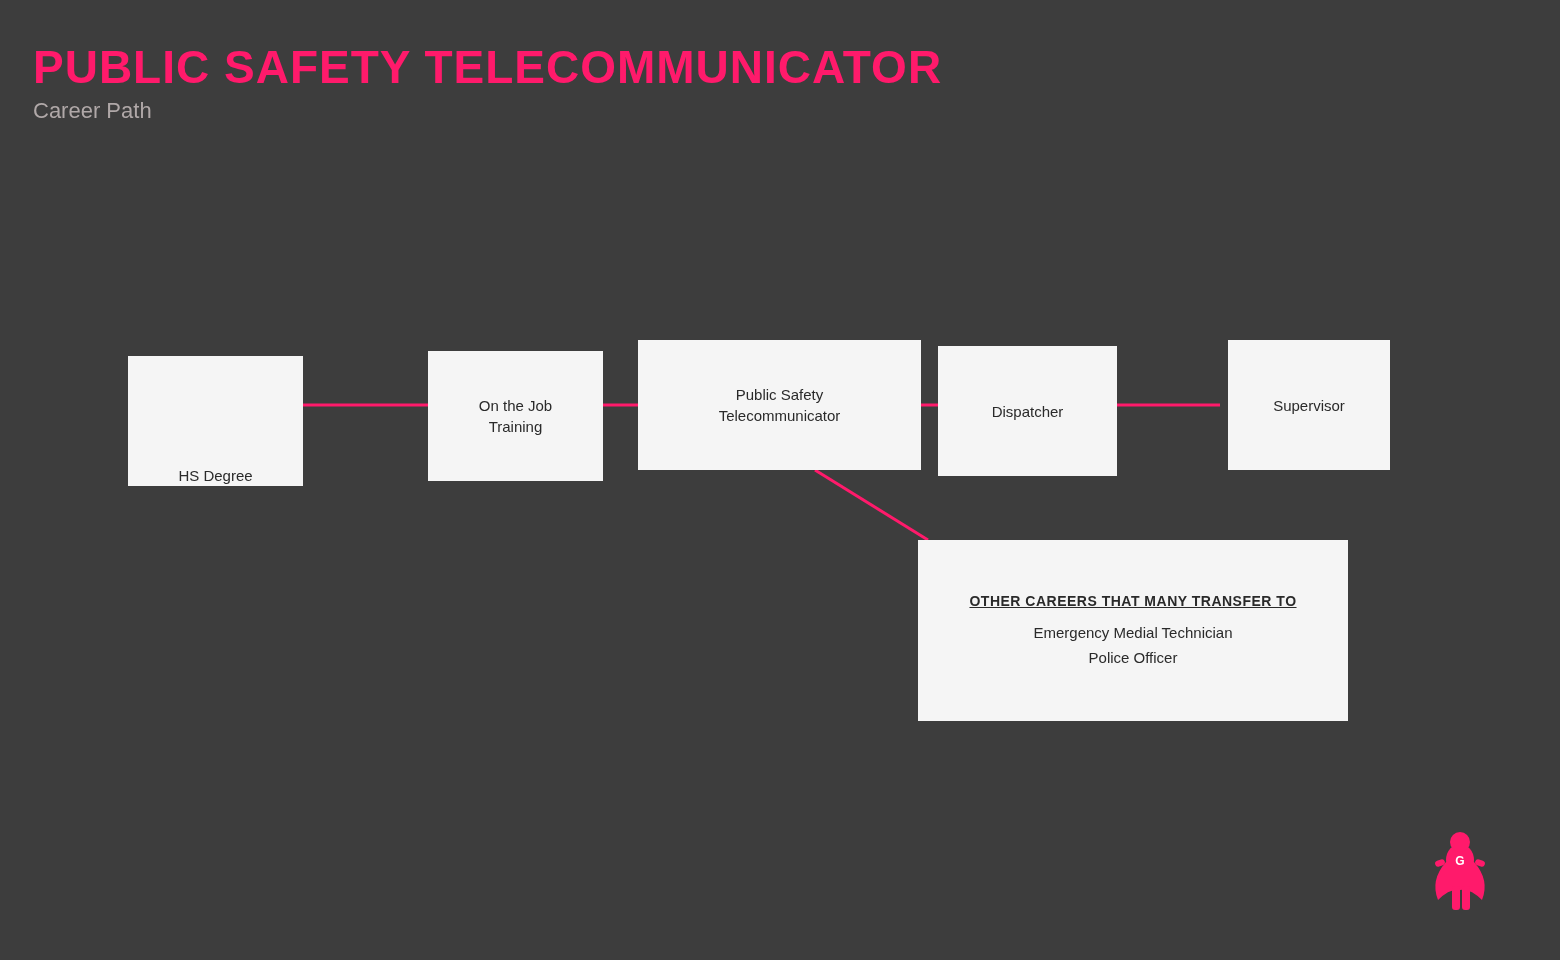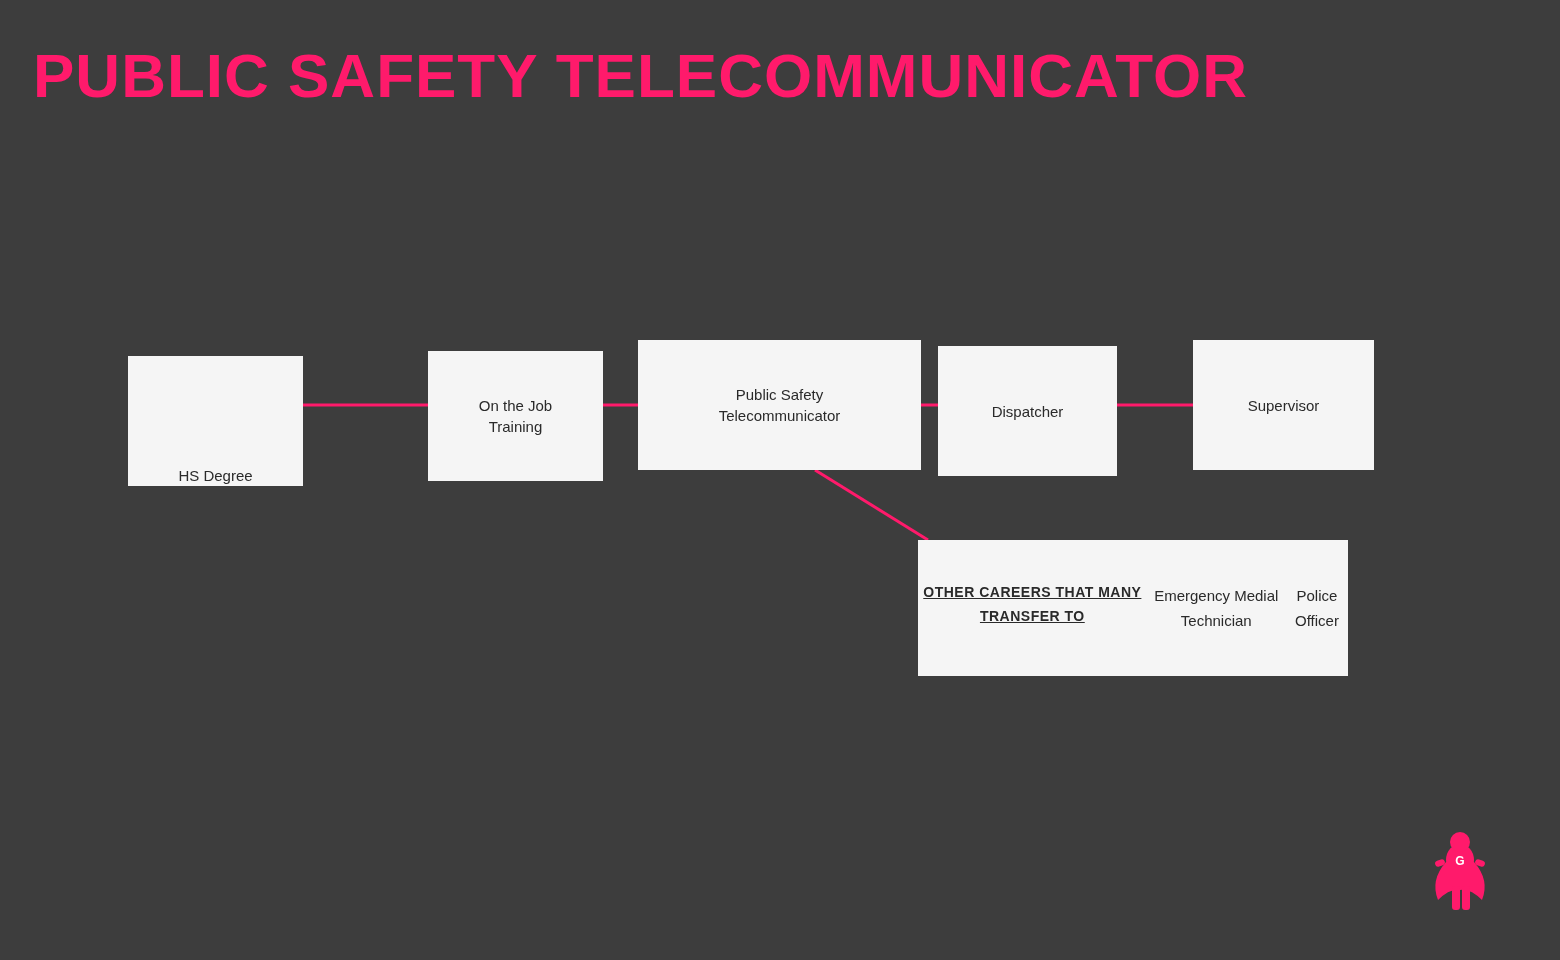--- a/index.html
+++ b/index.html
@@ -13,21 +13,21 @@
       position: relative;
     }
 
     .header {
       position: absolute;
       top: 40px;
       left: 33px;
     }
 
     .main-title {
-      font-size: 62px;
+      font-size: 46px;
       font-weight: 900;
       color: #ff1a6b;
       letter-spacing: 1px;
       text-transform: uppercase;
     }
 
     .subtitle {
       font-size: 22px;
       color: #b0a8a8;
       margin-top: 4px;
@@ -64,23 +64,23 @@
       font-weight: 500;
       color: #2a2a2a;
       position: absolute;
       line-height: 1.4;
     }
 
     .transfer-box {
       background: #f5f5f5;
       border: none;
       width: 430px;
-      height: 136px;
+      height: 181px;
       display: flex;
-      flex-direction: row;
+      flex-direction: column;
       align-items: center;
       justify-content: center;
       text-align: center;
       position: absolute;
       top: 200px;
       line-height: 1.7;
     }
 
     .transfer-title {
       font-size: 14px;
@@ -103,20 +103,21 @@
       right: 60px;
       width: 80px;
       height: 90px;
     }
   </style>
 </head>
 <body>
 
 <div class="header">
   <div class="main-title">PUBLIC SAFETY TELECOMMUNICATOR</div>
+  <div class="subtitle">Career Path</div>
 </div>
 
 <div class="diagram-area">
 
   <svg class="lines-svg" xmlns="http://www.w3.org/2000/svg">
 
     <line x1="243" y1="65" x2="368" y2="65" stroke="#ff1a6b" stroke-width="3"></line>
 
     <line x1="543" y1="65" x2="668" y2="65" stroke="#ff1a6b" stroke-width="3"></line>
 
@@ -136,21 +137,21 @@
   </div>
 
   <div class="career-box" style="left: 578px; top: 0px; width: 283px;">
     <span>Public Safety<br>Telecommunicator</span>
   </div>
 
   <div class="career-box" style="left: 878px; top: 6px; width: 179px; text-align: center;">
     <span>Dispatcher</span>
   </div>
 
-  <div class="career-box" style="left: 1133px; top: 0px; width: 181px;">
+  <div class="career-box" style="left: 1168px; top: 0px; width: 162px;">
     <span>Supervisor</span>
   </div>
 
   <div class="transfer-box" style="left: 858px; top: 200px;">
     <div class="transfer-title">OTHER CAREERS THAT MANY TRANSFER TO</div>
     <div class="transfer-item">Emergency Medial Technician</div>
     <div class="transfer-item">Police Officer</div>
   </div>
 
 </div>

